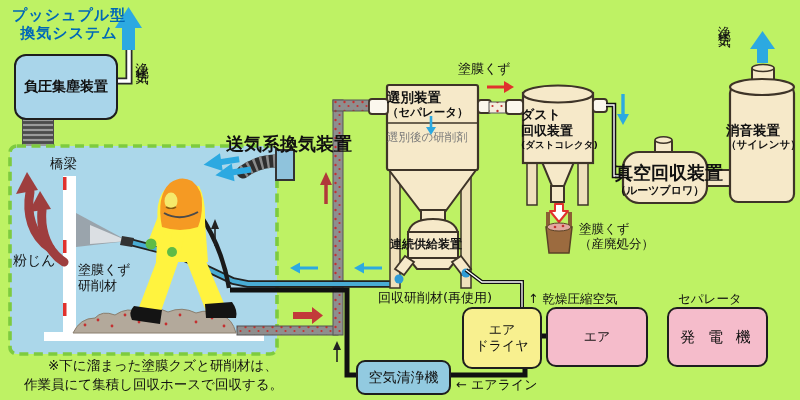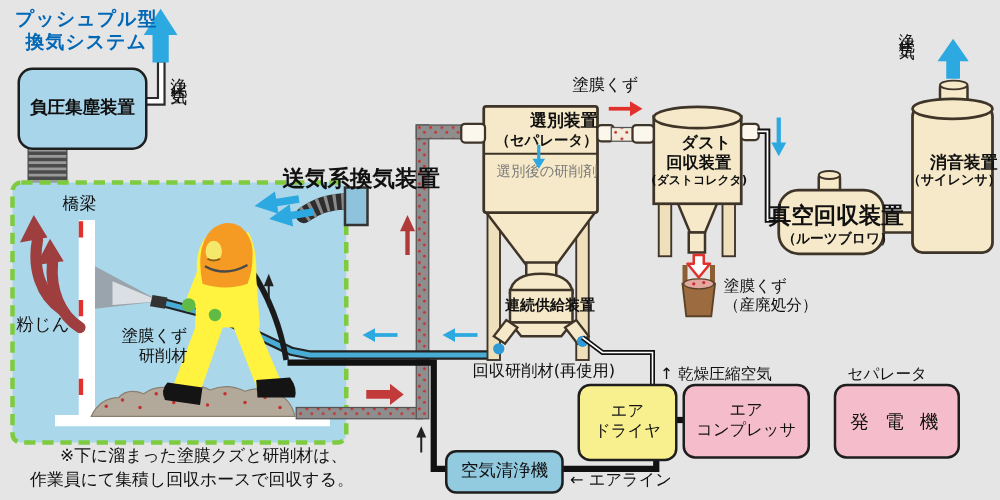--- a/index.html
+++ b/index.html
@@ -1,21 +1,21 @@
 <!DOCTYPE html>
 <html><head>
 <meta charset="utf-8">
 <style>
   html,body{margin:0;padding:0;background:#fff;}
-  #stage{position:relative;width:800px;height:400px;overflow:hidden;background:#e5e5e5;
+  #stage{position:relative;width:800px;height:400px;overflow:hidden;background:#bef264;
          font-family:"DejaVu Sans",sans-serif;}
   #stage svg{position:absolute;left:0;top:0;}
   .label{position:absolute;color:#111;white-space:nowrap;line-height:1.22;}
   .b{font-weight:700;}
-  .c{text-align:right;}
+  .c{text-align:left;}
   .vert{writing-mode:vertical-rl;letter-spacing:3px;}
   .box{position:absolute;display:flex;flex-direction:column;align-items:center;justify-content:center;
        border:2.5px solid #1e1e1e;color:#111;line-height:1.25;text-align:left;}
   .title{color:#0068B7;font-weight:700;font-size:15px;letter-spacing:1px;}
   .gray{color:#7a7a7a;}
 </style>
 </head>
 <body>
 
 <div id="stage">
@@ -280,21 +280,20 @@
 <div class="label" style="left:378px;top:290px;font-size:13px;">回収研削材(再使用)</div>
 <div class="label" style="left:528px;top:291px;font-size:12.5px;">↑ 乾燥圧縮空気</div>
 <div class="label" style="left:678px;top:291px;font-size:12.5px;">セパレータ</div>
 
 <div class="box" style="left:462px;top:307px;width:76px;height:58px;border-radius:10px;background:#F8F08F;font-size:13px;">
   <span>エア</span>
   <span>ドライヤ</span>
 </div>
 <div class="box" style="left:546px;top:307px;width:98px;height:56px;border-radius:10px;background:#F5BCCB;font-size:13px;">
   <span>エア</span>
-  <span>コンプレッサ</span>
 </div>
 <div class="box" style="left:667px;top:307px;width:97px;height:56px;border-radius:10px;background:#F5BCCB;font-size:15px;letter-spacing:4px;">
   <span>発 電 機</span>
 </div>
 <div class="box" style="left:356px;top:360px;width:91px;height:31px;border-radius:9px;background:#92CAE0;font-size:14px;font-weight:400;">
   <span>空気清浄機</span>
 </div>
 <div class="label" style="left:456px;top:377px;font-size:13px;">← エアライン</div>
 
 <div class="label" style="left:8px;top:357px;font-size:13.5px;margin-left:40px;">※下に溜まった塗膜クズと研削材は、</div>

